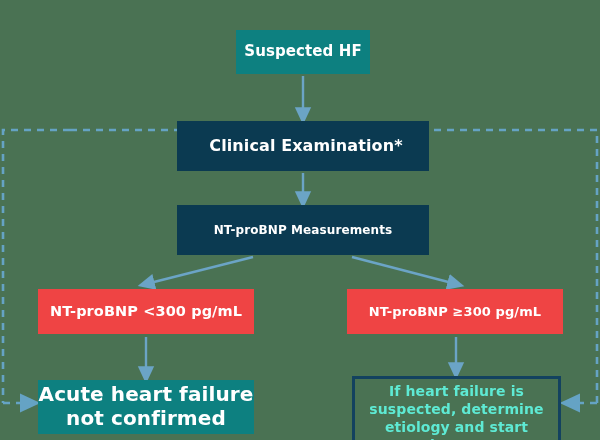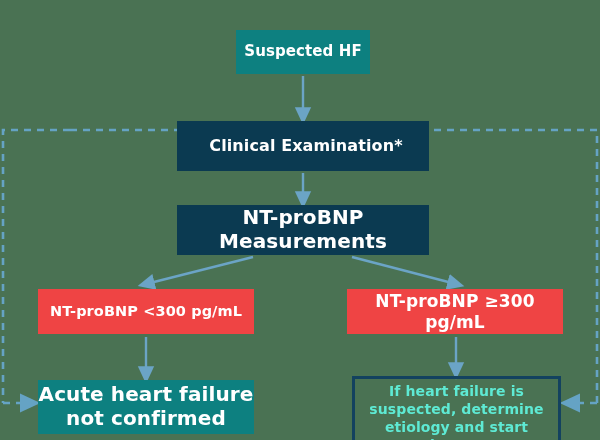--- a/index.html
+++ b/index.html
@@ -61,29 +61,29 @@
     left: 236px; top: 2px; width: 134px; height: 44px;
     font-size: 15px;
   }
   #n-clinical-exam {
     left: 177px; top: 93px; width: 252px; height: 50px;
     font-size: 16px;
     padding-left: 6px;
   }
   #n-ntprobnp-measure {
     left: 177px; top: 177px; width: 252px; height: 50px;
-    font-size: 20px;
+    font-size: 12px;
   }
   #n-ntprobnp-low {
     left: 38px; top: 261px; width: 216px; height: 45px;
     font-size: 14.5px;
   }
   #n-ntprobnp-high {
     left: 347px; top: 261px; width: 216px; height: 45px;
-    font-size: 17px;
+    font-size: 13px;
   }
   #n-ahf-not-confirmed {
     left: 38px; top: 352px; width: 216px; height: 54px;
     font-size: 20px;
     text-align: center;
   }
   #n-determine-etiology {
     left: 352px; top: 348px; width: 209px; height: 86px;
     font-size: 14px;
     line-height: 1.28;

